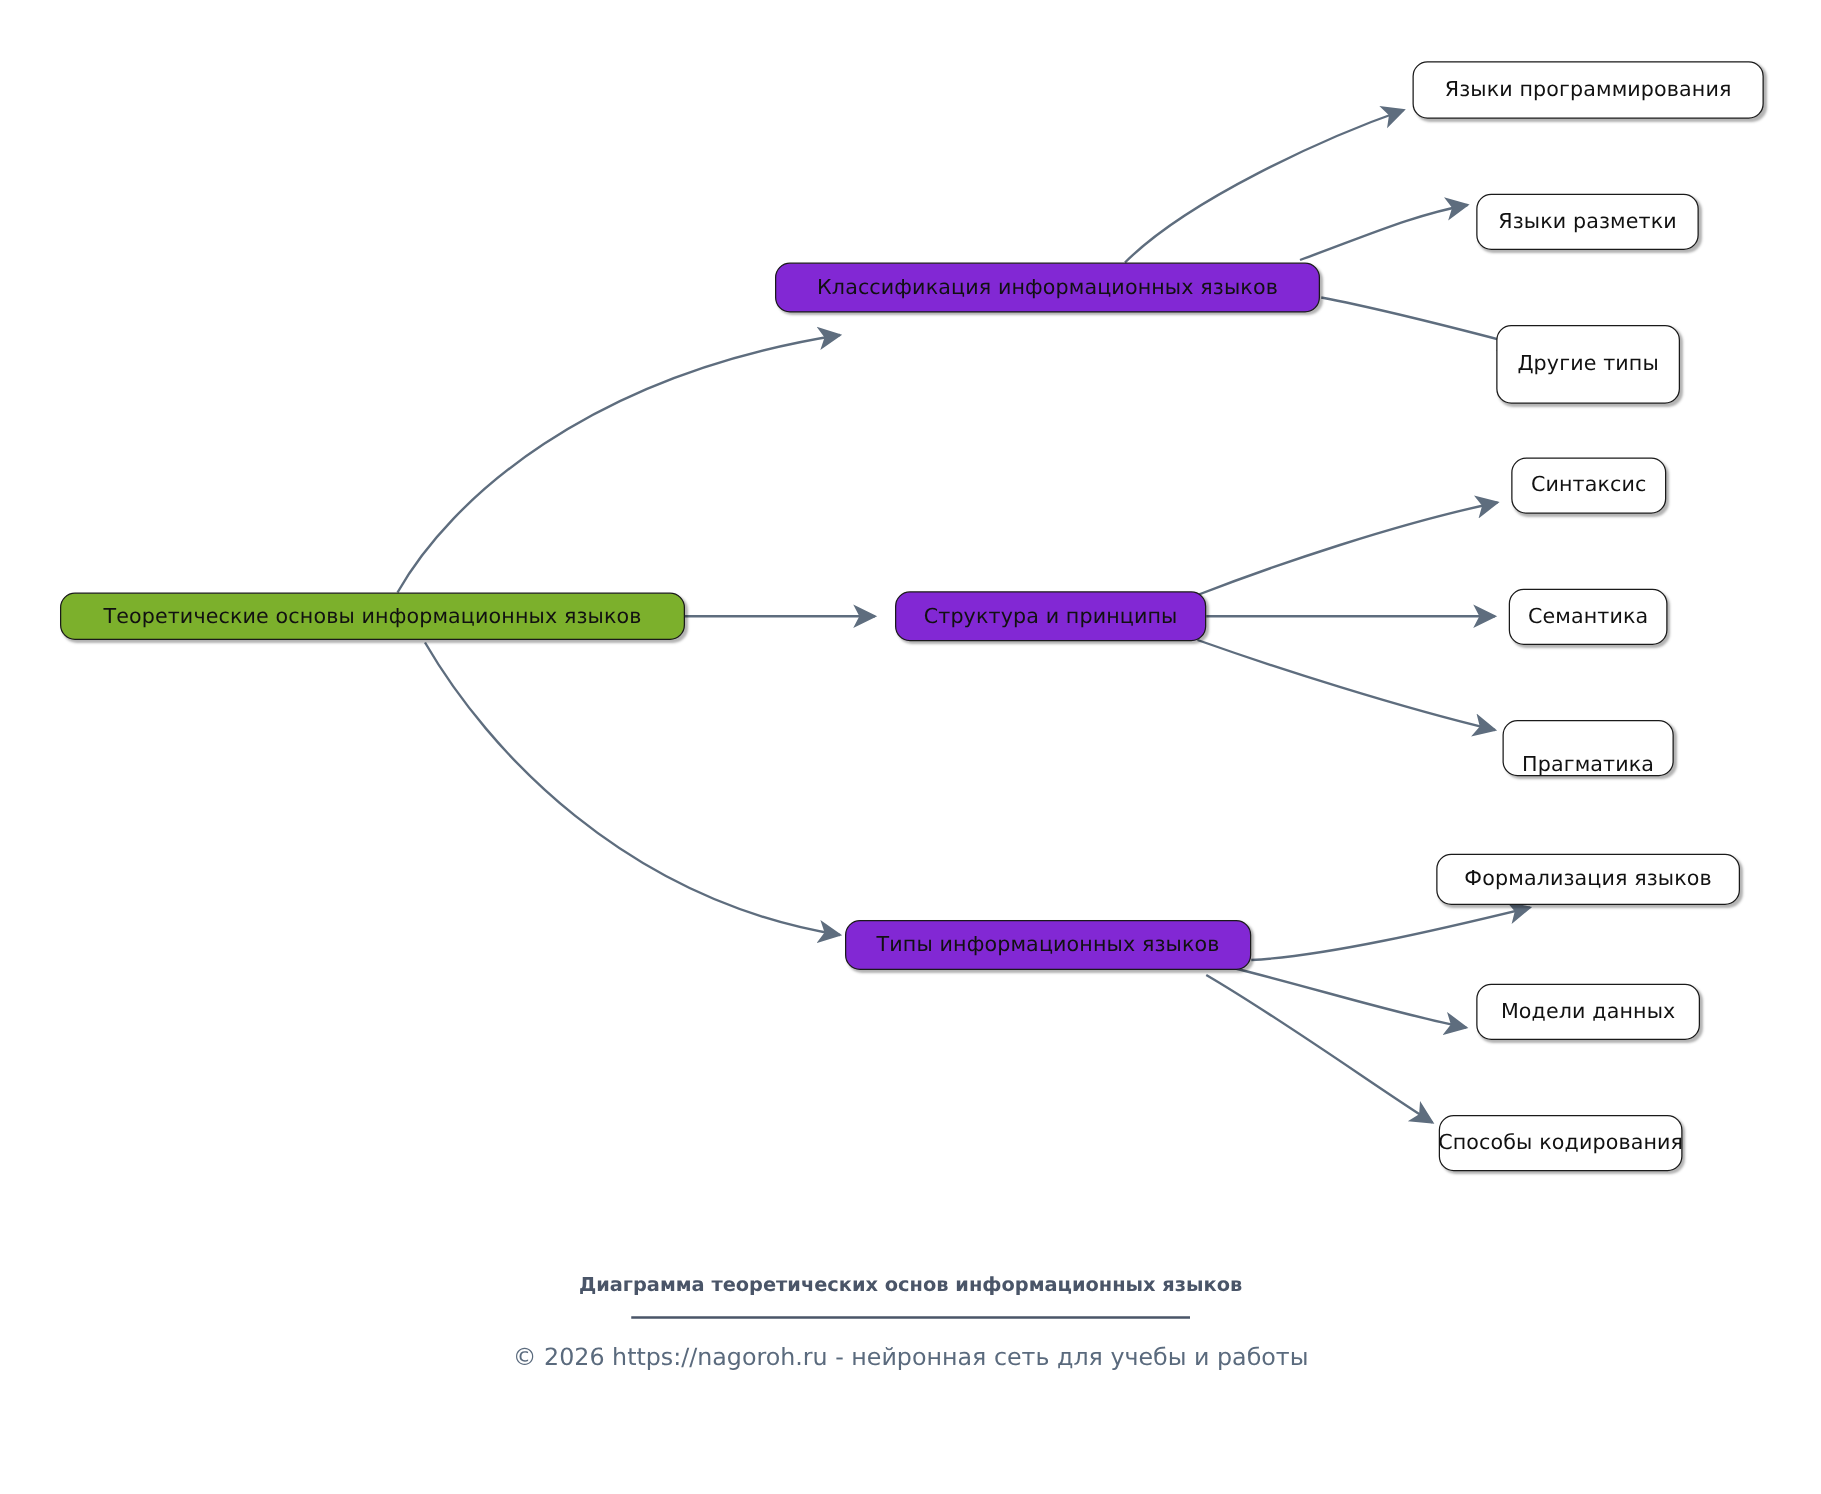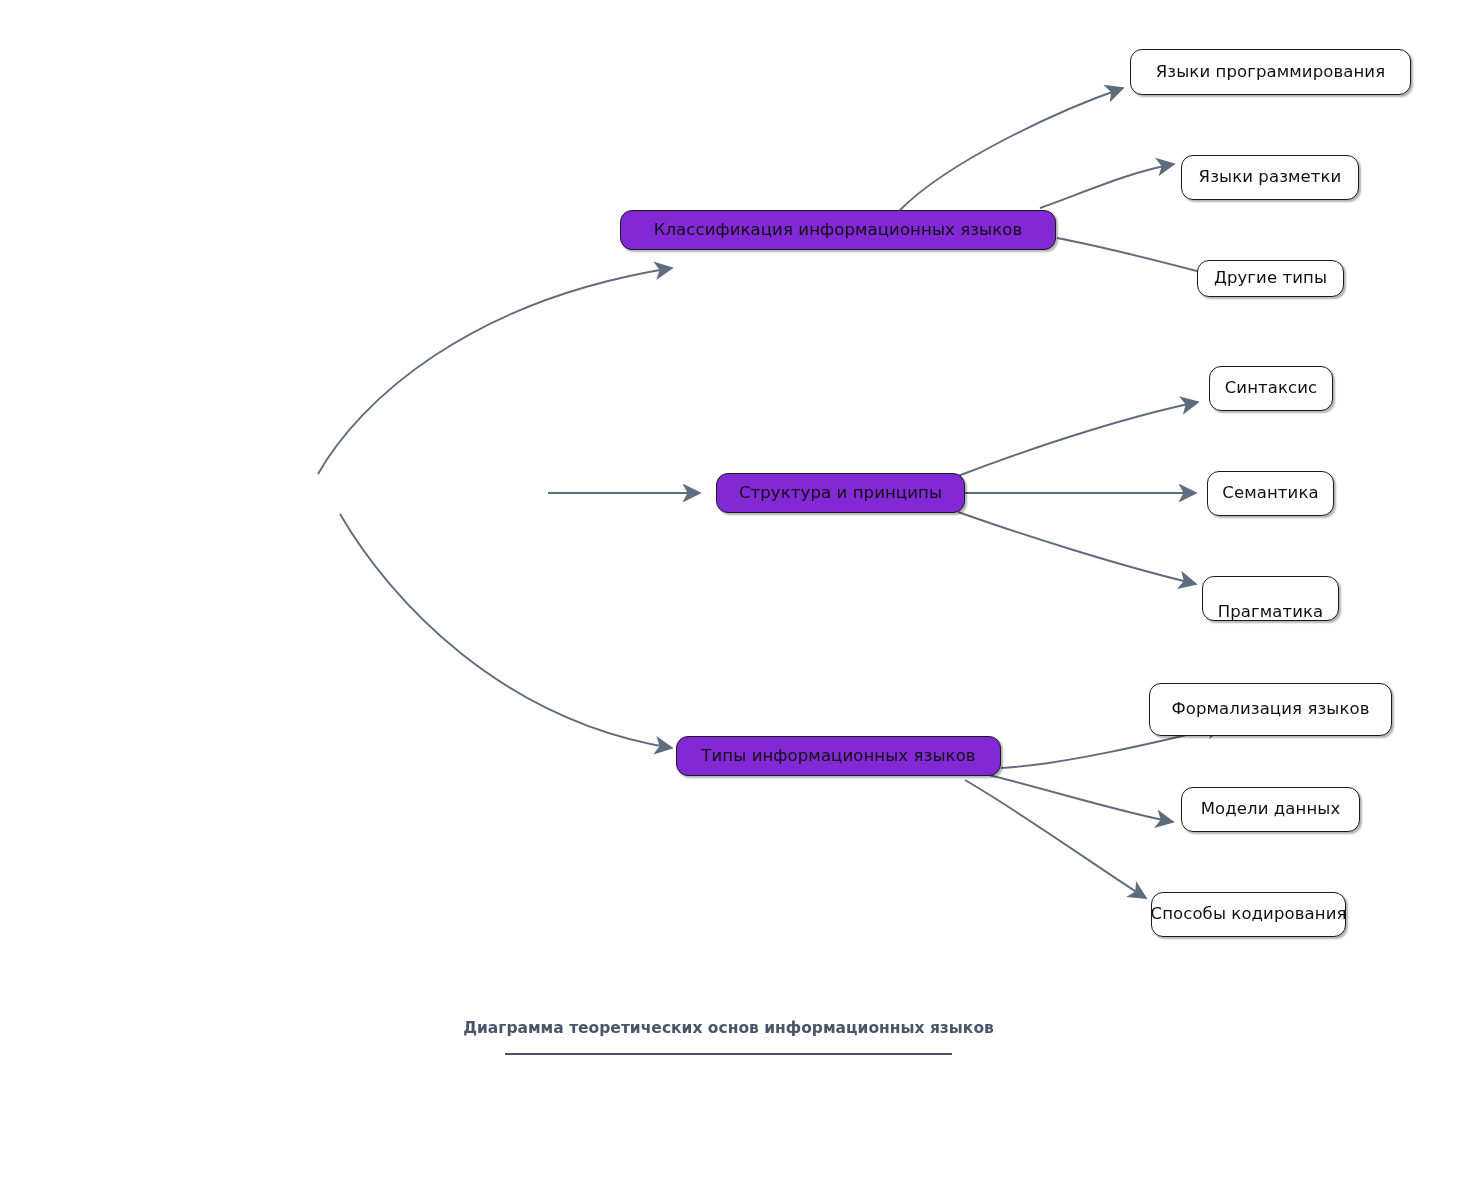--- a/index.html
+++ b/index.html
@@ -117,34 +117,37 @@
       <path d="M 958 476 C 1020 452 1120 418 1198 402"></path>
       <path d="M 965 493 L 1196 493"></path>
       <path d="M 958 512 C 1020 534 1120 566 1196 584"></path>
 
       <path d="M 1001 768 C 1060 765 1150 744 1224 726"></path>
       <path d="M 985 774 C 1050 790 1120 812 1173 822"></path>
       <path d="M 965 780 C 1030 818 1110 876 1146 898"></path>
     </g>
   </svg>
 
+  <div class="node node-root" style="left:48px; top:474px; width:500px; height:38px;">
+    <span class="node-label">Теоретические основы информационных языков</span>
+  </div>
 
   <div class="node node-leaf" style="left:1130px; top:49px; width:281px; height:46px;">
     <span class="node-label">Языки программирования</span>
   </div>
 
   <div class="node node-branch" style="left:620px; top:210px; width:436px; height:40px;">
     <span class="node-label">Классификация информационных языков</span>
   </div>
 
   <div class="node node-leaf" style="left:1181px; top:155px; width:178px; height:45px;">
     <span class="node-label">Языки разметки</span>
   </div>
 
-  <div class="node node-leaf" style="left:1197px; top:260px; width:147px; height:37px;">
+  <div class="node node-leaf" style="left:1197px; top:260px; width:147px; height:63px;">
     <span class="node-label">Другие типы</span>
   </div>
 
   <div class="node node-branch" style="left:716px; top:473px; width:249px; height:40px;">
     <span class="node-label">Структура и принципы</span>
   </div>
 
   <div class="node node-leaf" style="left:1209px; top:366px; width:124px; height:45px;">
     <span class="node-label">Синтаксис</span>
   </div>
@@ -154,30 +157,31 @@
   </div>
 
   <div class="node node-leaf" style="left:1202px; top:576px; width:137px; height:45px;align-items:flex-end;">
     <span class="node-label">Прагматика</span>
   </div>
 
   <div class="node node-branch" style="left:676px; top:736px; width:325px; height:40px;">
     <span class="node-label">Типы информационных языков</span>
   </div>
 
-  <div class="node node-leaf" style="left:1149px; top:683px; width:243px; height:53px;">
+  <div class="node node-leaf" style="left:1149px; top:683px; width:243px; height:41px;">
     <span class="node-label">Формализация языков</span>
   </div>
 
   <div class="node node-leaf" style="left:1181px; top:787px; width:179px; height:45px;">
     <span class="node-label">Модели данных</span>
   </div>
 
   <div class="node node-leaf" style="left:1151px; top:892px; width:195px; height:45px;">
     <span class="node-label">Способы кодирования</span>
   </div>
 
   <div id="caption-block">
     <div id="caption-title">Диаграмма теоретических основ информационных языков</div>
     <hr id="caption-rule">
+    <div id="caption-credit">© 2026 https://nagoroh.ru - нейронная сеть для учебы и работы</div>
   </div>
 
 </div>
 
 </body></html>

